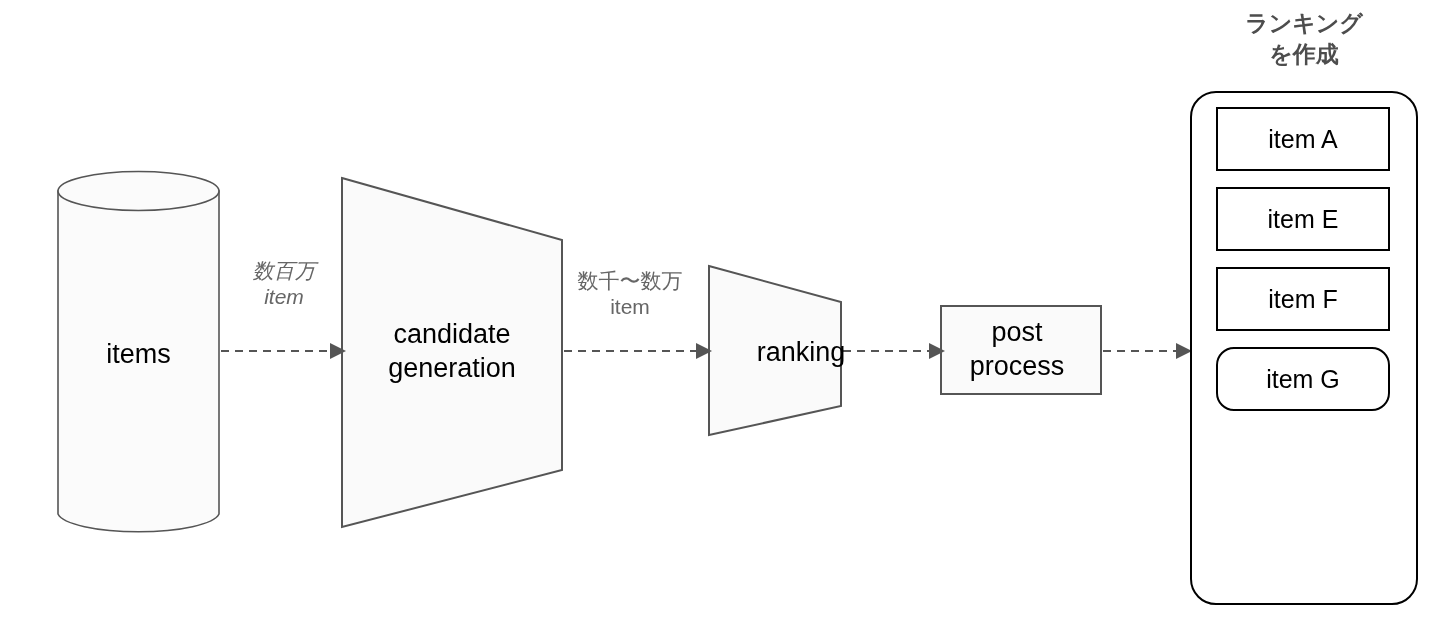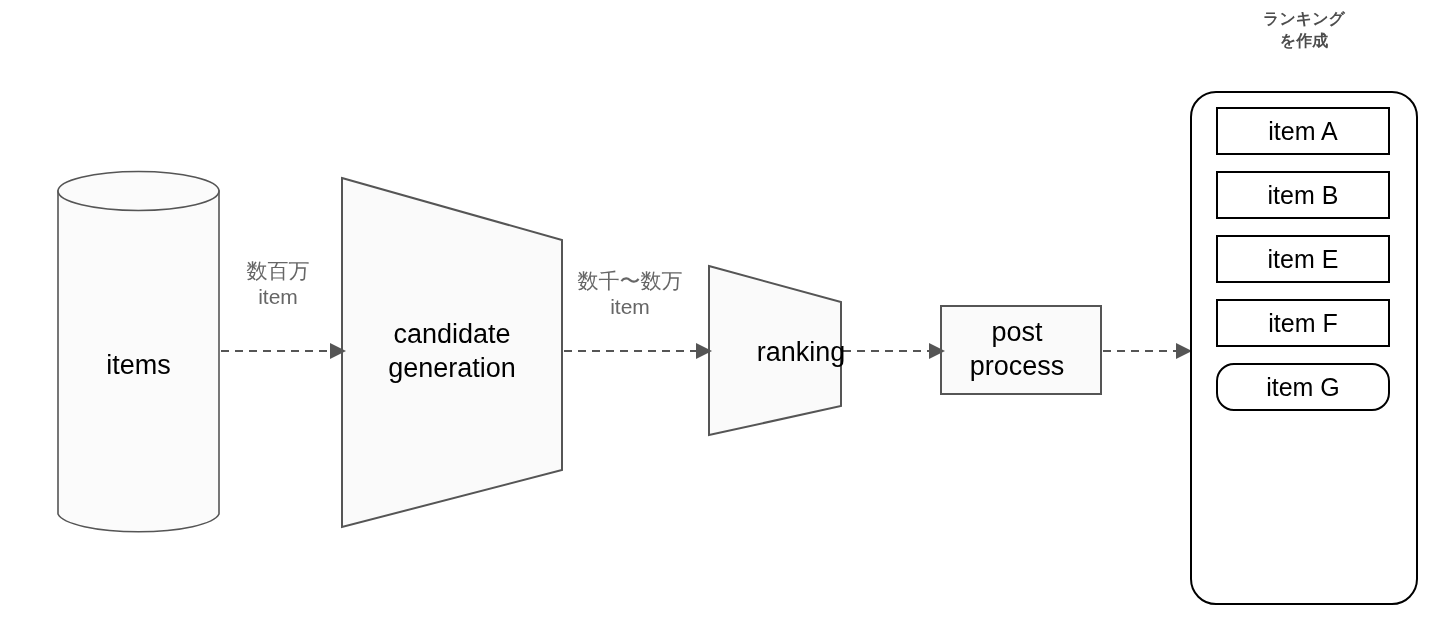--- a/index.html
+++ b/index.html
@@ -58,21 +58,21 @@
   .node-label {
     color: #000000;
     font-size: 27px;
   }
   .edge-label {
     color: #666666;
     font-size: 21px;
   }
   .rank-title {
     color: #4d4d4d;
-    font-size: 16px;
+    font-size: 23px;
     font-weight: bold;
     line-height: 1.35;
   }
   .rank-container {
     position: absolute;
     left: 1190px;
     top: 91px;
     width: 228px;
     height: 514px;
     border: 2px solid #000000;
@@ -80,21 +80,21 @@
     background: #ffffff;
     box-sizing: border-box;
   }
   .rank-list {
     position: absolute;
     left: 1216px;
     top: 107px;
     width: 174px;
   }
   .rank-item {
-    height: 48px;
+    height: 64px;
     border: 2px solid #000000;
     background: #ffffff;
     box-sizing: border-box;
     margin-bottom: 16px;
     display: flex;
     align-items: center;
     justify-content: center;
     font-size: 25px;
     color: #000000;
   }
@@ -146,41 +146,40 @@
       <line class="dash-line" x1="843" y1="351" x2="929" y2="351"></line>
       <polygon class="arrow-head" points="929,343 945,351 929,359"></polygon>
     </g>
 
     <g>
       <line class="dash-line" x1="1103" y1="351" x2="1176" y2="351"></line>
       <polygon class="arrow-head" points="1176,343 1192,351 1176,359"></polygon>
     </g>
   </svg>
 
-  <div class="lbl node-label" style="left:58px; top:349px; width:161px;">items</div>
+  <div class="lbl node-label" style="left:58px; top:338px; width:161px;">items</div>
 
   <div class="lbl node-label" style="left:352px; top:318px; width:200px;">candidate
 generation</div>
 
   <div class="lbl node-label" style="left:735px; top:336px; width:132px;">ranking</div>
 
   <div class="lbl node-label" style="left:941px; top:316px; width:152px;">post
 process</div>
 
-  <div class="lbl edge-label" style="left:218px; top:258px; width:120px;">数百万
+  <div class="lbl edge-label" style="left:224px; top:258px; width:120px;font-style:italic;">数百万
 item</div>
 
   <div class="lbl edge-label" style="left:557px; top:268px; width:146px;">数千〜数万
 item</div>
 
   <div class="lbl rank-title" style="left:1190px; top:8px; width:228px;">ランキング
 を作成</div>
 
   <div class="rank-container"></div>
   <div class="rank-list" id="rank-list">
       <div class="rank-item">item A</div>
-      <div class="rank-item">item B</div>
       <div class="rank-item">item E</div>
       <div class="rank-item">item F</div>
       <div class="rank-item">item G</div>
     </div>
 
 </div>
 
 </body></html>

